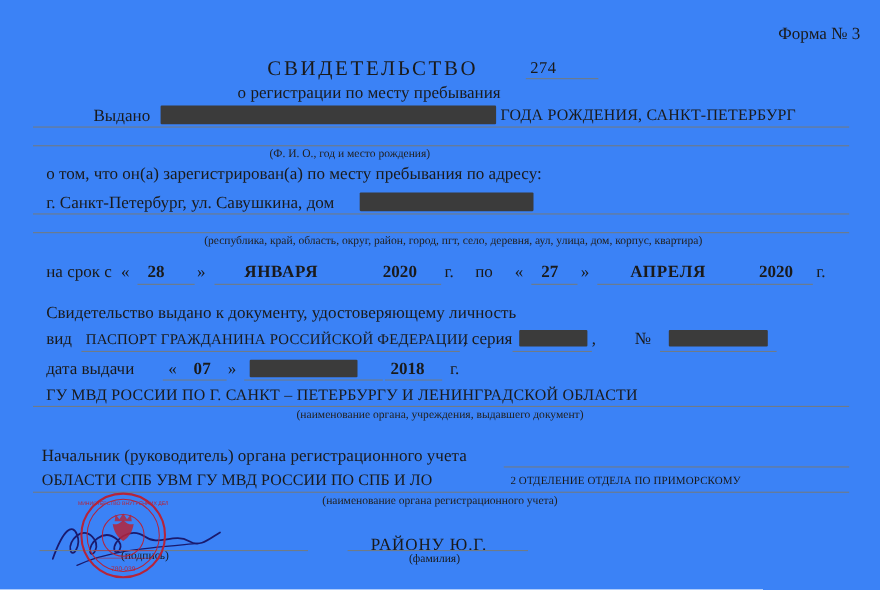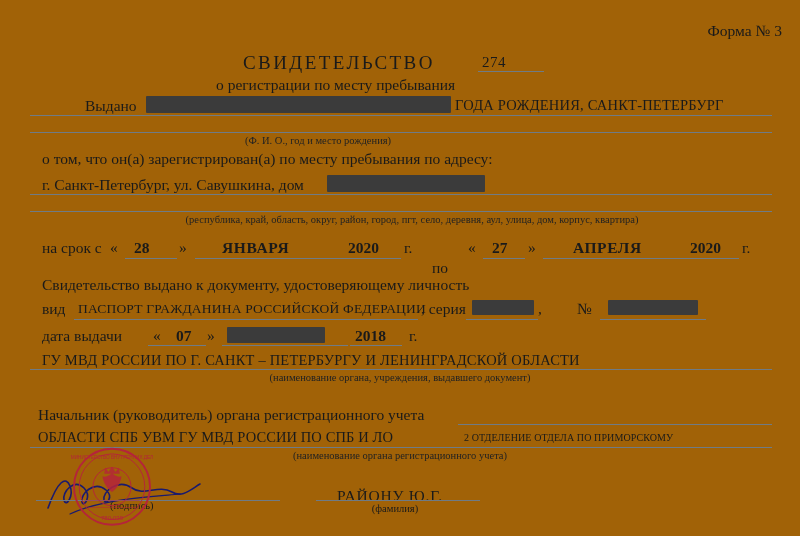--- a/index.html
+++ b/index.html
@@ -4,21 +4,21 @@
 <style>
   html, body {
     margin: 0;
     padding: 0;
     background: #ffffff;
   }
   #page {
     position: relative;
     width: 800px;
     height: 536px;
-    background: #a16207;
+    background: #3b82f6;
     font-family: "Liberation Serif", serif;
     color: #1a1a1a;
     overflow: hidden;
   }
   .abs { position: absolute; }
   .redact {
     background: #3b3b3b;
     display: inline-block;
     vertical-align: middle;
     height: 15px;
@@ -92,21 +92,21 @@
     height: 17px;
   }
   .cap2 { top: 214px; left: 0; width: 800px; padding-left: 12px; }
   .term { top: 239px; left: 42px; font-size: 15.5px; }
   .term-d1 { top: 239px; left: 134px; font-size: 15.5px; font-weight: bold; }
   .term-q1 { top: 239px; left: 110px; font-size: 15.5px; }
   .term-q2 { top: 239px; left: 179px; font-size: 15.5px; }
   .term-m1 { top: 239px; left: 222px; font-size: 15.5px; font-weight: bold; letter-spacing: 0.6px;}
   .term-y1 { top: 239px; left: 348px; font-size: 15.5px; font-weight: bold; }
   .term-g1 { top: 239px; left: 404px; font-size: 15.5px; }
-  .term-po { top: 239px; left: 432px; font-size: 15.5px; margin-top: 20px; }
+  .term-po { top: 239px; left: 432px; font-size: 15.5px; }
   .term-q3 { top: 239px; left: 468px; font-size: 15.5px; }
   .term-d2 { top: 239px; left: 492px; font-size: 15.5px; font-weight: bold; }
   .term-q4 { top: 239px; left: 528px; font-size: 15.5px; }
   .term-m2 { top: 239px; left: 573px; font-size: 15.5px; font-weight: bold; letter-spacing: 0.6px;}
   .term-y2 { top: 239px; left: 690px; font-size: 15.5px; font-weight: bold; }
   .term-g2 { top: 239px; left: 742px; font-size: 15.5px; }
 
   .doc-line { top: 276px; left: 42px; font-size: 15.5px; }
   .vid { top: 300px; left: 42px; font-size: 15.5px; }
   .vid-val { top: 301px; left: 78px; font-size: 13.5px; letter-spacing: 0.2px; }

